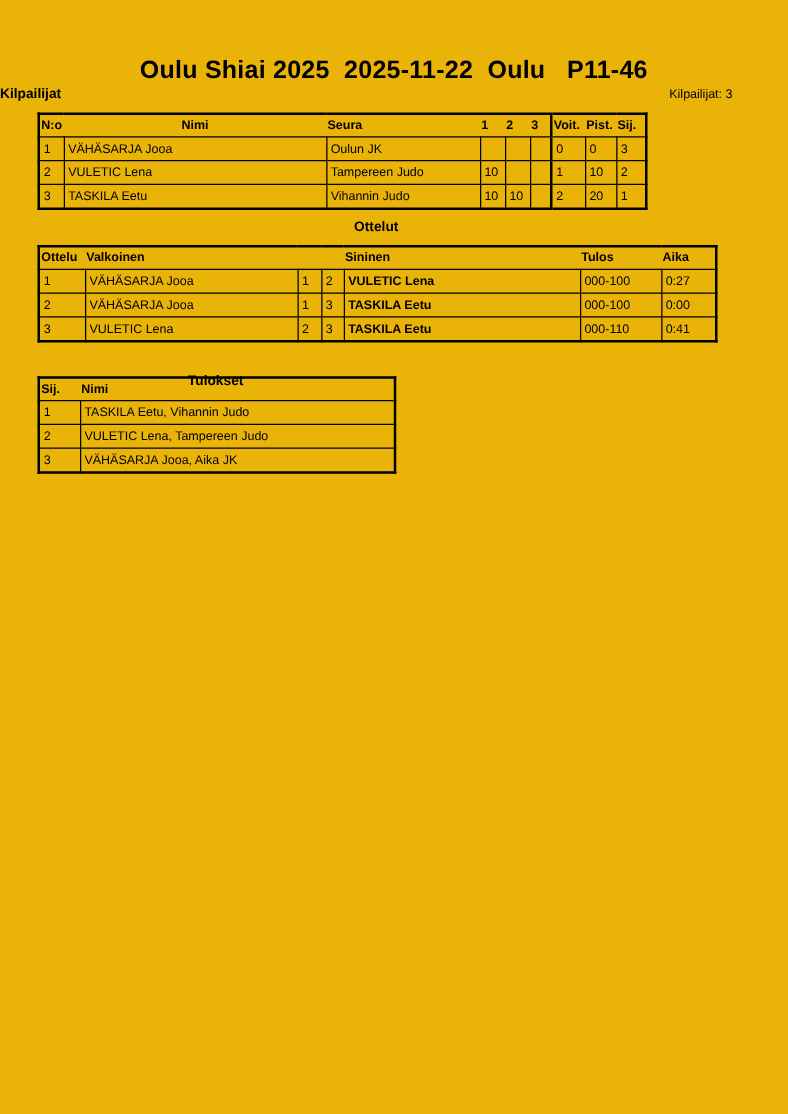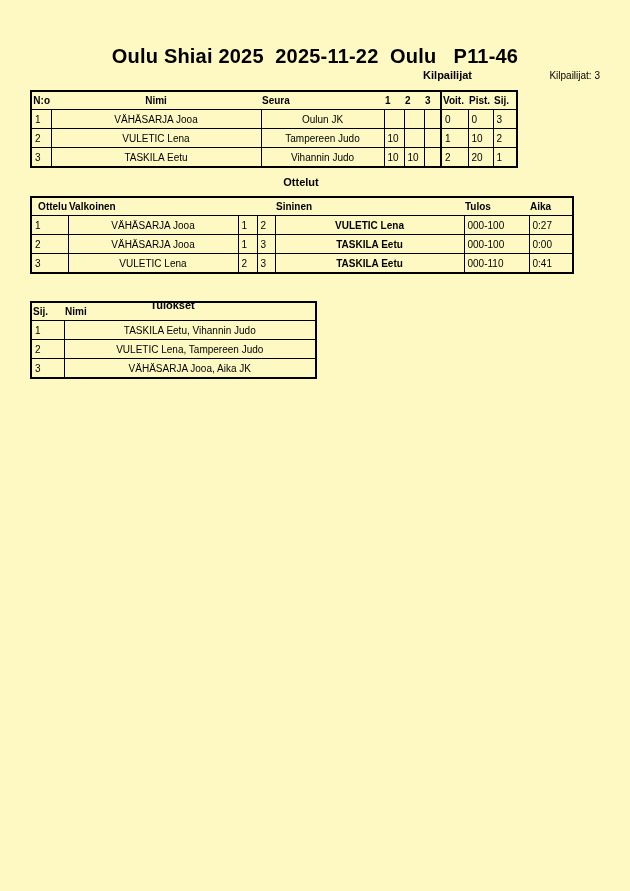--- a/index.html
+++ b/index.html
@@ -4,49 +4,49 @@
 <style>
   html, body {
     margin: 0;
     padding: 0;
     background: #ffffff;
   }
   .page {
     position: relative;
     width: 630px;
     height: 891px;
-    background: #fef9c3;
+    background: #eab308;
     color: #000000;
     font-family: "Liberation Sans", sans-serif;
     overflow: hidden;
   }
   .title {
     position: absolute;
     top: 45px;
     left: 0;
     width: 630px;
     text-align: center;
     font-size: 20px;
     font-weight: bold;
     white-space: pre;
     letter-spacing: 0.2px;
   }
   .subtitle {
     position: absolute;
     top: 69px;
     left: 0;
     width: 472px;
-    text-align: right;
+    text-align: left;
     font-size: 11px;
     font-weight: bold;
   }
   .comp-note {
     position: absolute;
     top: 70px;
-    right: 30px;
+    right: 44px;
     font-size: 10px;
   }
   .section-heading {
     position: absolute;
     text-align: center;
     font-size: 11px;
     font-weight: bold;
   }
   #ottelut-heading  { top: 176px; left: 30px; width: 542px; }
   #tulokset-heading { top: 283px; left: 30px; width: 285px; margin-top: 16px; }
@@ -75,24 +75,24 @@
     border: 1px solid #000000;
     padding: 0 3px;
     height: 18px;
     white-space: nowrap;
     overflow: hidden;
   }
   .al { text-align: left; }
   .ac { text-align: left; padding-left: 0; padding-right: 0; }
   .b  { font-weight: bold; }
   .thickL { border-left: 2px solid #000000 !important; }
-  .hdr-left { text-align: right; padding-left: 1px; }
+  .hdr-left { text-align: left; padding-left: 1px; }
   
   .hdr-nimi-shift { text-align: center; padding-right: 48px; }
-  td.name { padding-left: 4px; text-align: center; }
+  td.name { padding-left: 4px; }
 </style>
 </head>
 <body>
 
 <div class="page">
 
   <div class="title">Oulu Shiai 2025  2025-11-22  Oulu   P11-46</div>
   <div class="subtitle">Kilpailijat</div>
   <div class="comp-note">Kilpailijat: 3</div>
 

